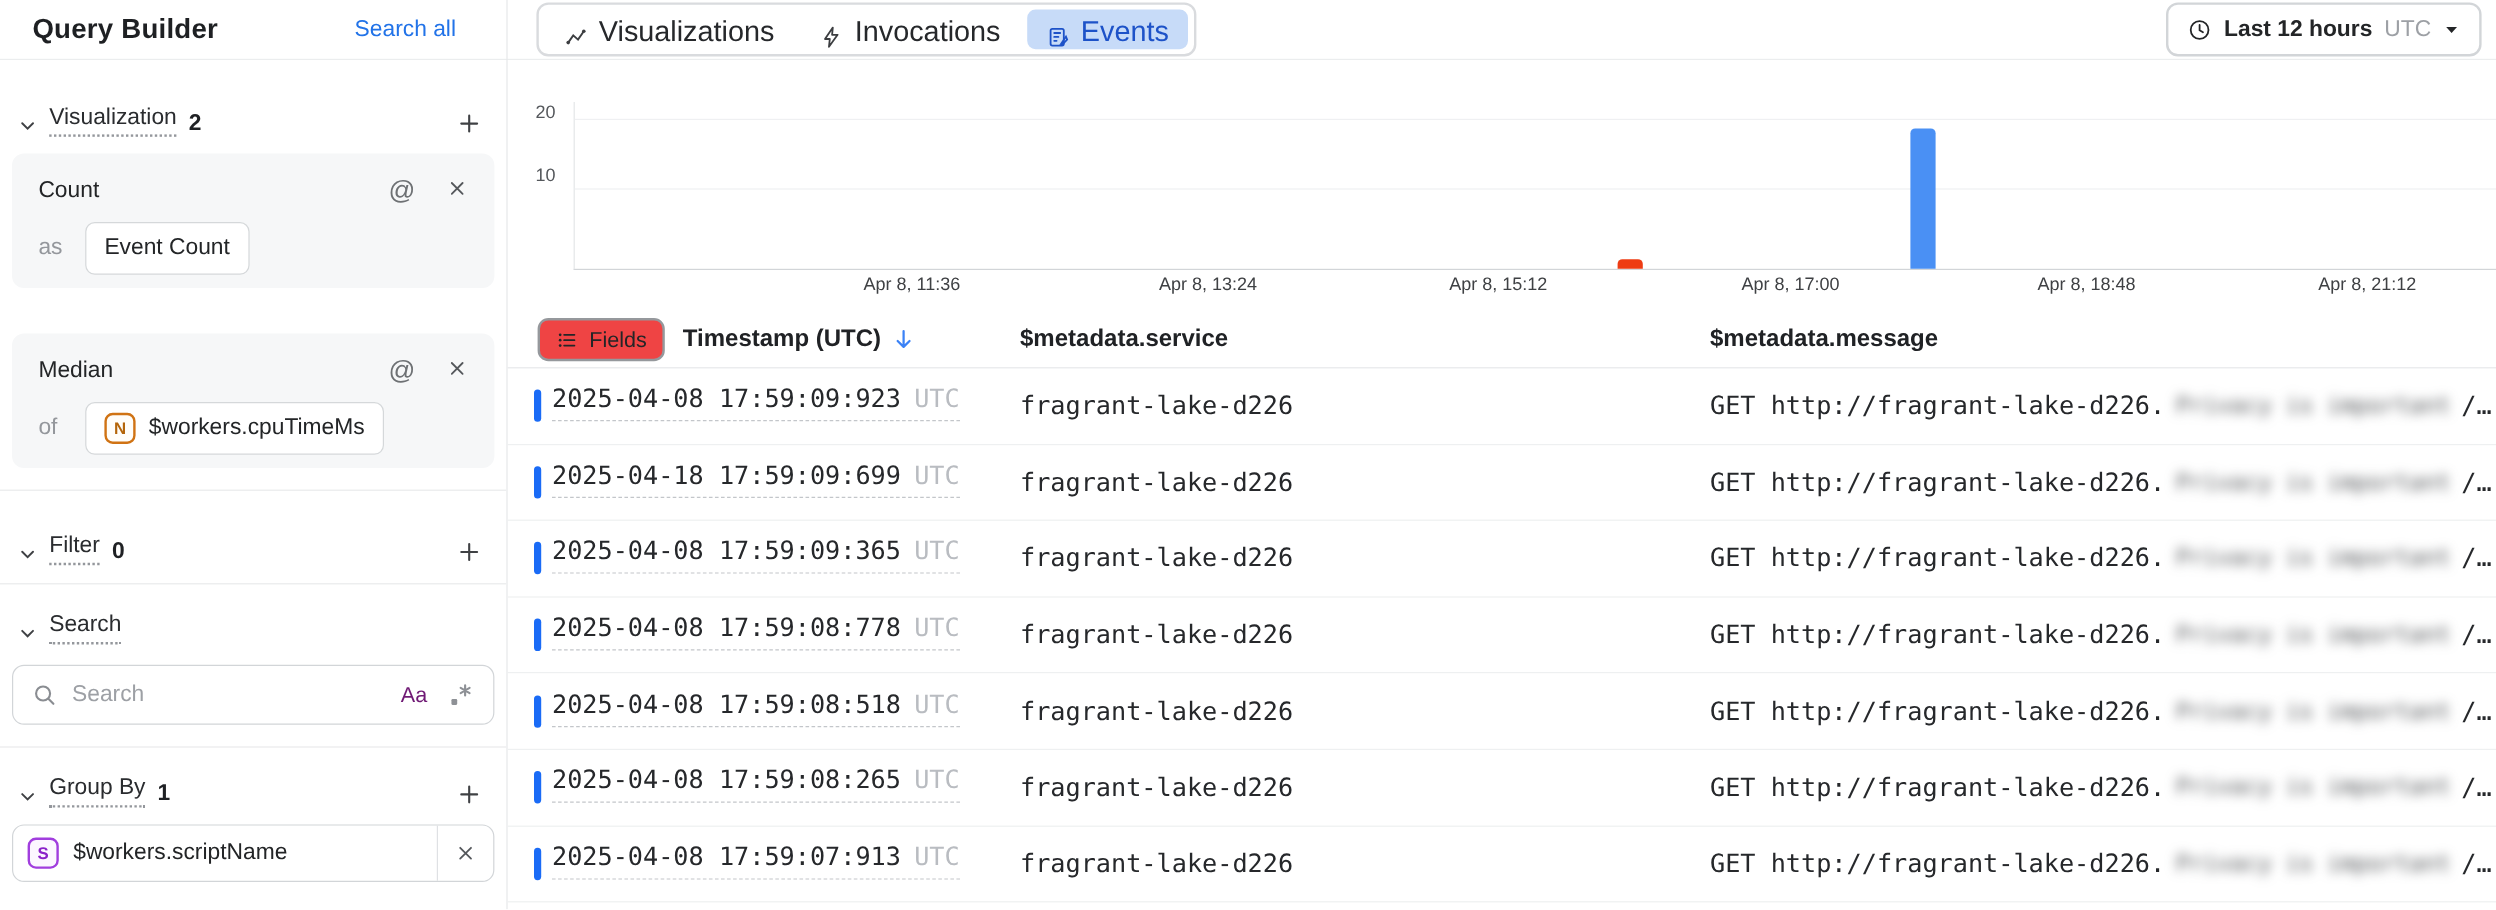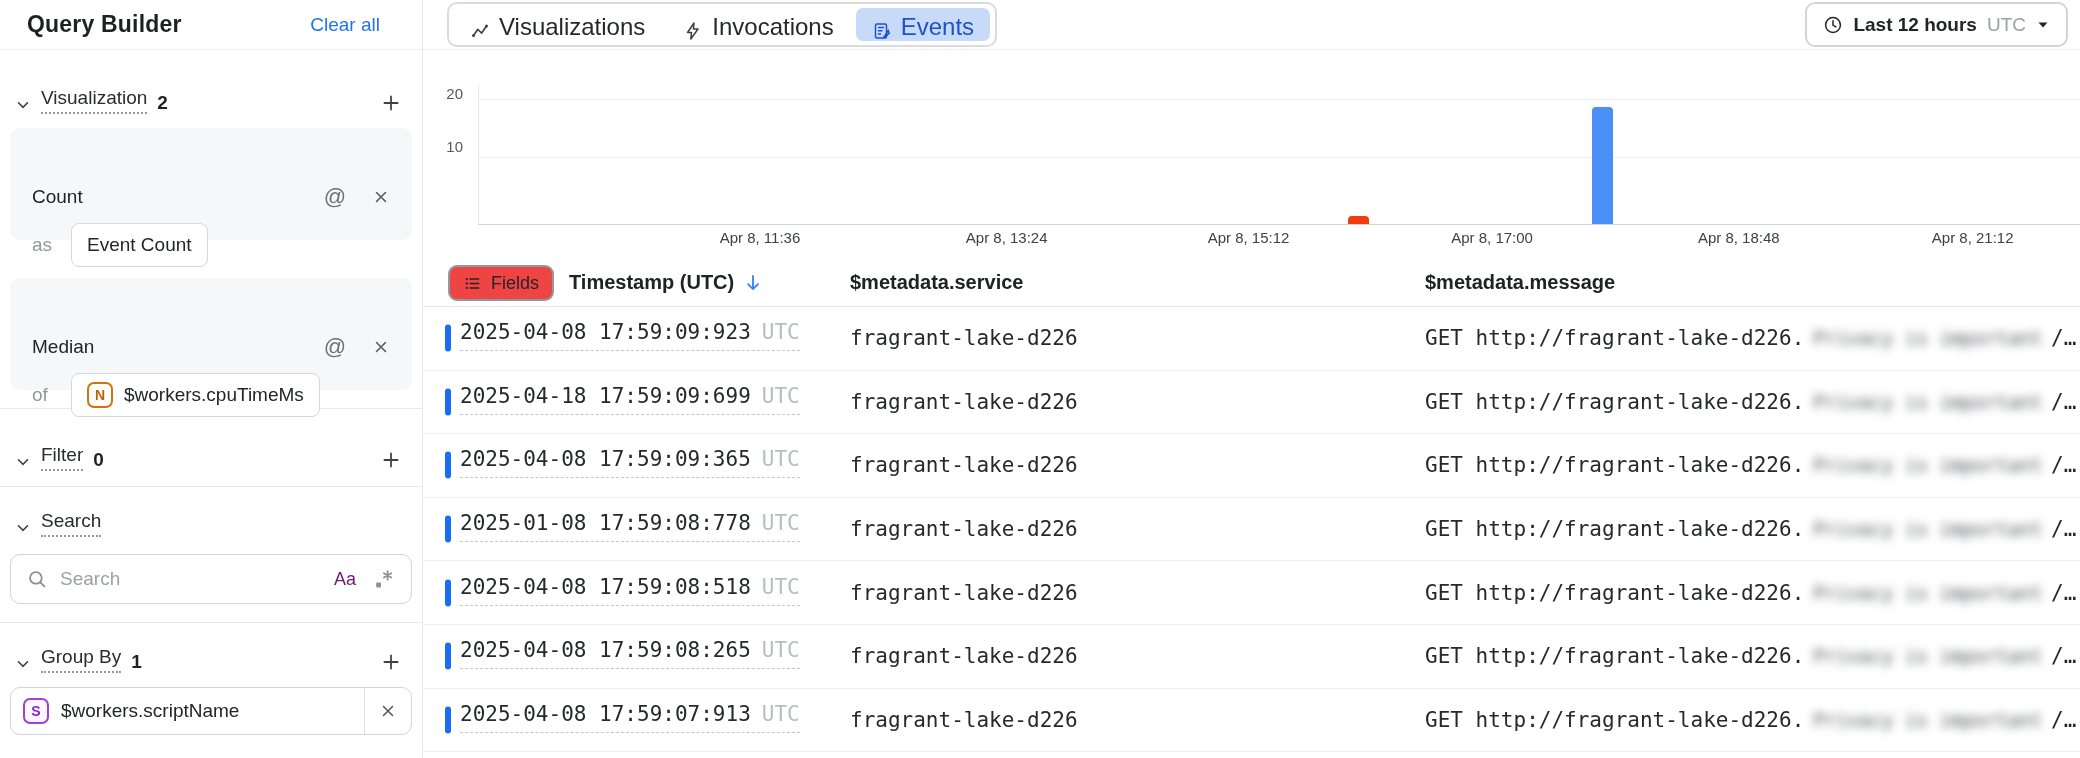--- a/index.html
+++ b/index.html
@@ -32,21 +32,21 @@
   .sidebar{position:absolute;top:57px;left:0;width:422px;bottom:0;background:#fff;overflow:hidden;}
   .sec{display:flex;align-items:flex-end;padding:0 20px 0 14px;height:30px;}
   .chev{color:#3f4144;flex:none;cursor:pointer;}
   .slab{font-size:19px;color:#2a2c2f;border-bottom:2px dotted #94979c;padding-bottom:3px;margin-left:9px;}
   .scount{font-weight:700;margin-left:10px;font-size:19px;color:#1f2124;}
   .plusbtn{margin-left:auto;color:#3f4144;cursor:pointer;}
   #v-head{margin-top:27px;}
   .card{margin:0 10px;background:#f6f7f8;border-radius:10px;padding:20px 22px;}
   #card-count{margin-top:14px;height:112px;}
   #card-median{margin-top:38px;height:112px;}
-  .card-head{display:flex;align-items:center;margin-top:38px;}
+  .card-head{display:flex;}
   .card-title{font-size:19px;color:#232527;}
   .atbtn{margin-left:auto;font-size:22px;color:#6e7174;line-height:1;cursor:pointer;}
   .xbtn{margin-left:26px;color:#55585c;cursor:pointer;}
   .vrow{display:flex;align-items:center;margin-top:15px;}
   .prep{font-size:19px;color:#94979c;width:30px;flex:none;}
   .vbox{margin-left:9px;background:#fff;border:1px solid #d5d8da;border-radius:8px;padding:8px 15px;
         font-size:19px;color:#232527;display:flex;align-items:center;gap:11px;cursor:pointer;min-height:44px;}
   .divider{height:1px;background:#e9eaec;}
   #div1{margin-top:18px;} #div2{margin-top:15px;} #div3{margin-top:18px;} #div4{margin-top:25px;}
   #f-head{margin-top:32px;} #s-head{margin-top:20px;} #g-head{margin-top:20px;}
@@ -99,21 +99,21 @@
   .redact{filter:blur(5px);color:#4e5154;font-size:19px;margin:0 9px;}
 </style>
 </head>
 <body>
 
 <div class="app">
 
   <div class="topbar">
     <div class="tb-left">
       <span class="title">Query Builder</span>
-      <span class="clear">Clear all</span>
+      <span class="clear">Search all</span>
     </div>
     <div class="tabs">
       <div class="tab">
         <span class="ticon">
           <svg width="20" height="20" viewBox="0 0 20 20" fill="none" stroke="currentColor" stroke-width="1.6">
             <path d="M3.5 14.5l4.2-6 4 3.5 4.8-7"></path>
             <circle cx="3.5" cy="14.5" r="1.5" fill="currentColor" stroke="none"></circle>
             <circle cx="16.5" cy="5" r="1.5" fill="currentColor" stroke="none"></circle>
           </svg>
         </span>
@@ -363,21 +363,21 @@
           <span class="ts"><span class="tsv">2025-04-08 17:59:09:365</span><span class="tz">UTC</span></span>
           <span class="svc mono">fragrant-lake-d226</span>
           <span class="msg mono">
             <span class="mp">GET http://fragrant-lake-d226.</span>
             <span class="redact mono">Privacy is important</span>
             <span class="ms">/…</span>
           </span>
         </div>
         <div class="trow">
           <span class="accent"></span>
-          <span class="ts"><span class="tsv">2025-01-08 17:59:08:778</span><span class="tz">UTC</span></span>
+          <span class="ts"><span class="tsv">2025-04-08 17:59:08:778</span><span class="tz">UTC</span></span>
           <span class="svc mono">fragrant-lake-d226</span>
           <span class="msg mono">
             <span class="mp">GET http://fragrant-lake-d226.</span>
             <span class="redact mono">Privacy is important</span>
             <span class="ms">/…</span>
           </span>
         </div>
         <div class="trow">
           <span class="accent"></span>
           <span class="ts"><span class="tsv">2025-04-08 17:59:08:518</span><span class="tz">UTC</span></span>

